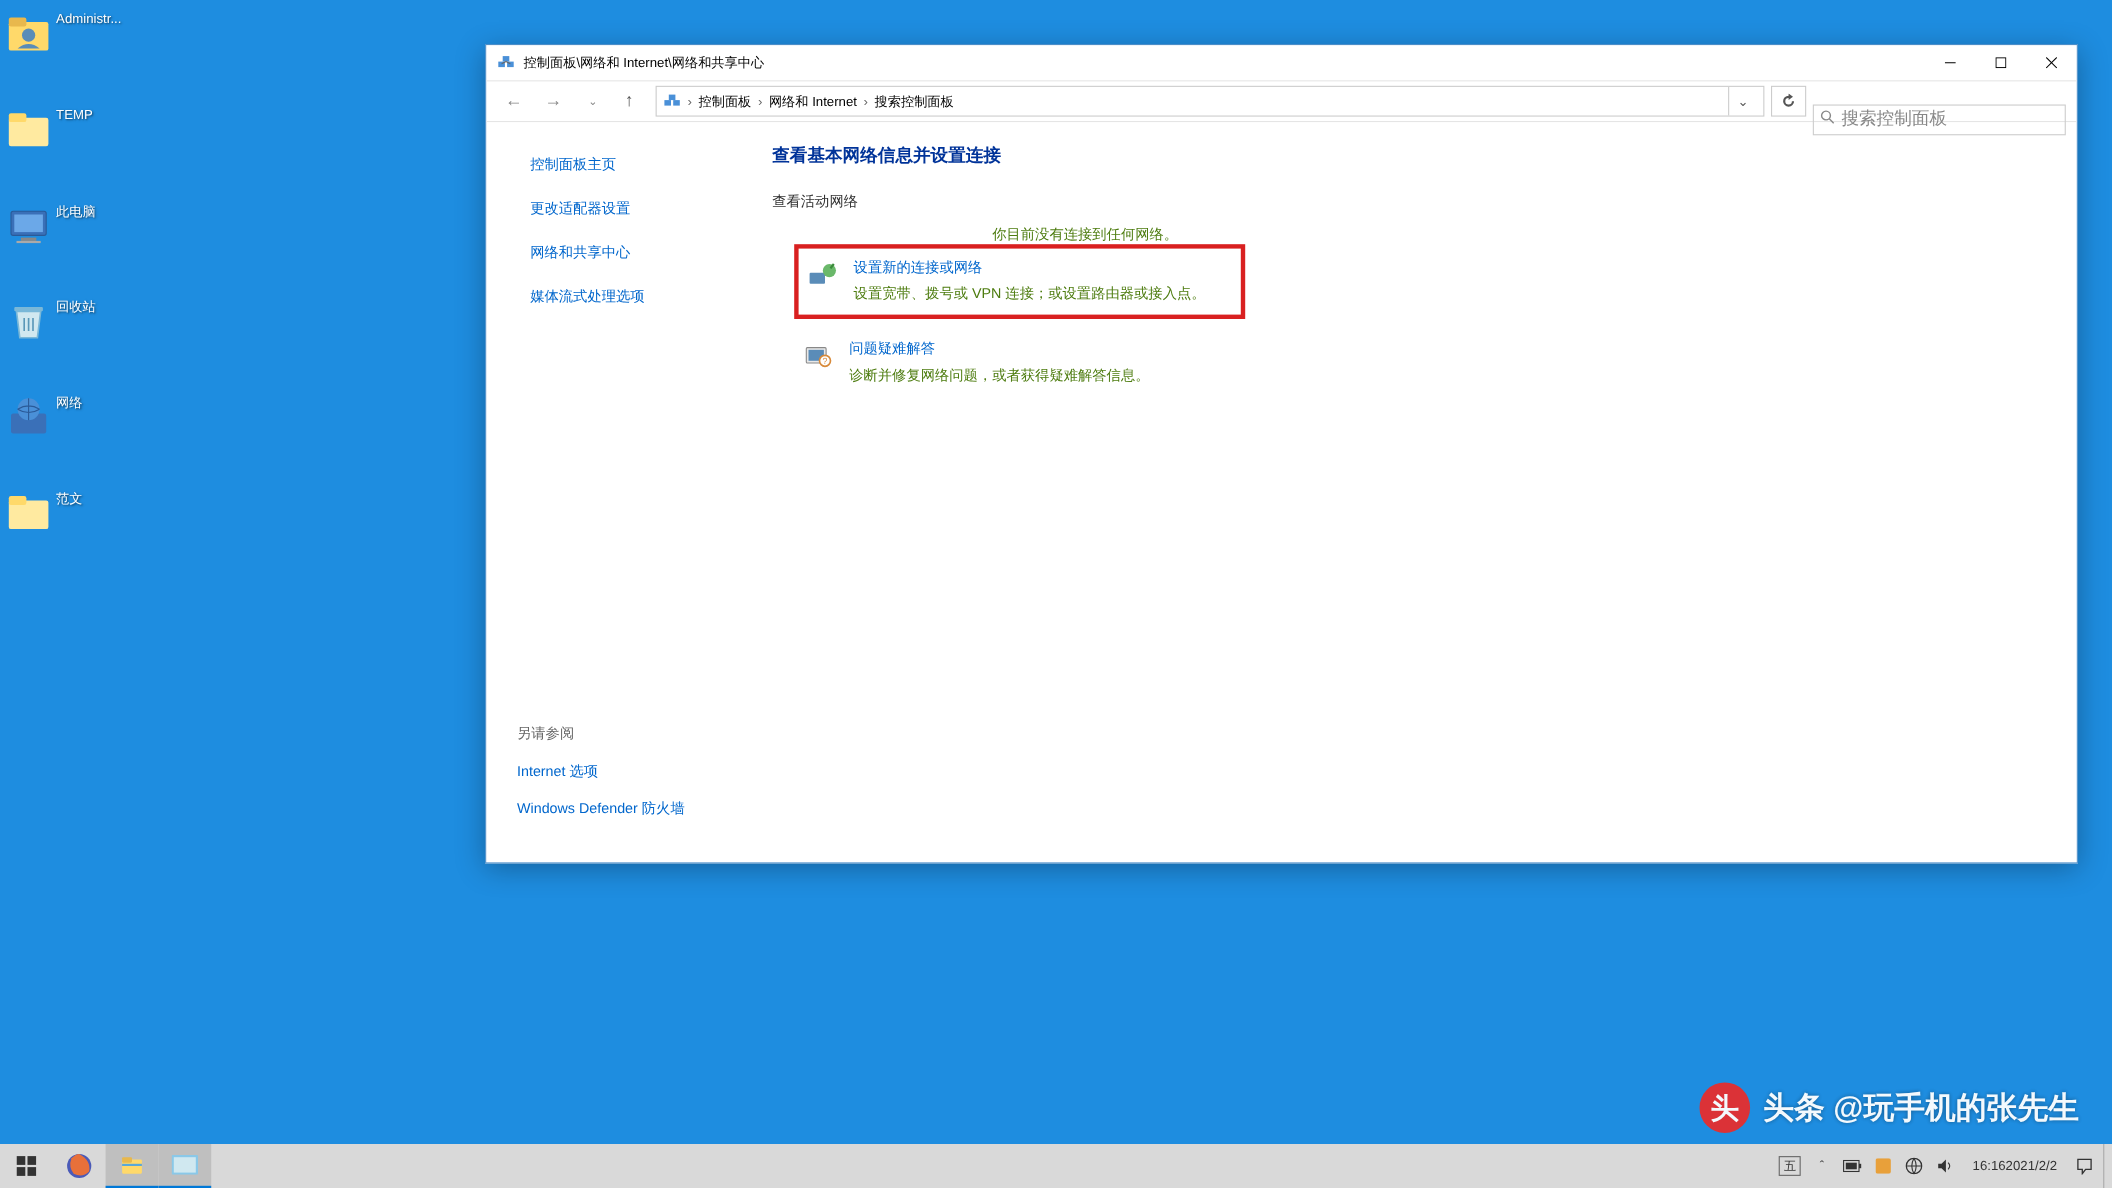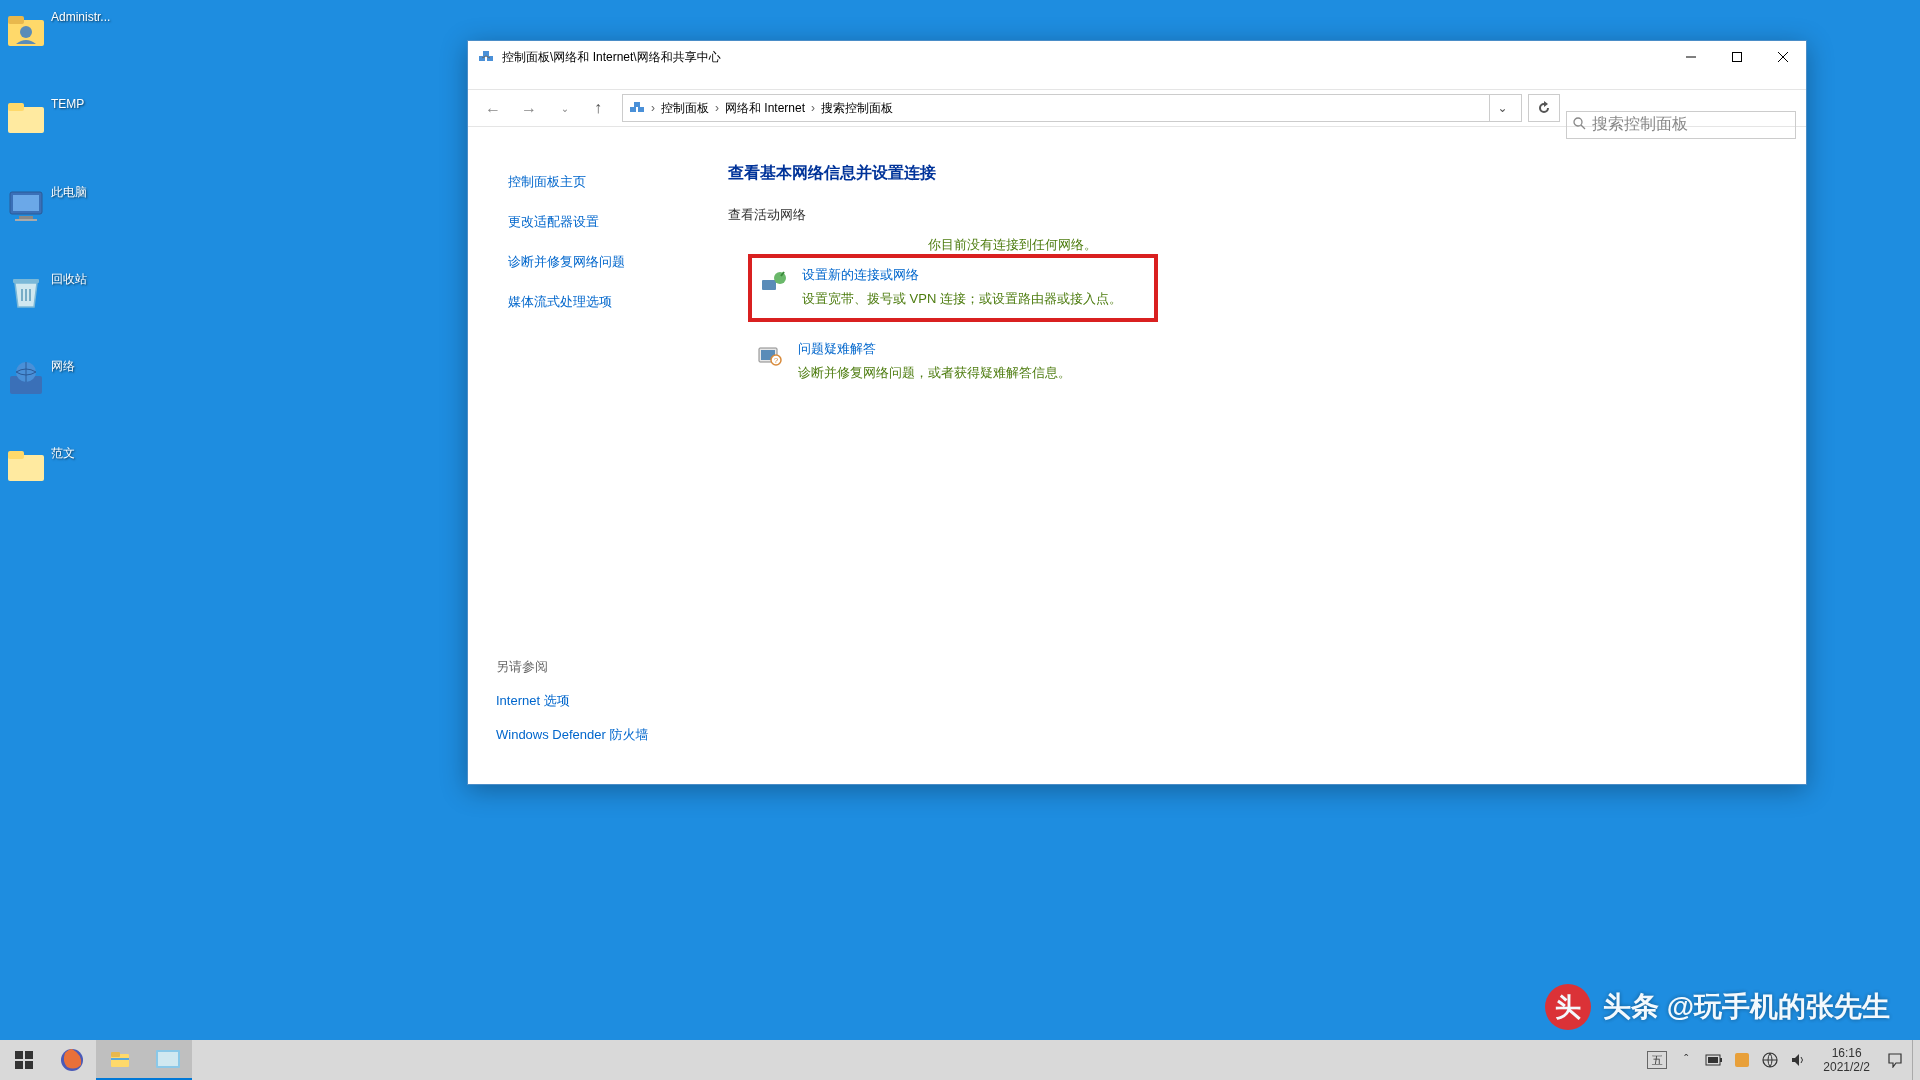--- a/index.html
+++ b/index.html
@@ -6,21 +6,21 @@
 html, body { width: 1920px; height: 1080px; overflow: hidden; }
 body { background: #1e8de0; position: relative; }
 
 
 .desktop-icons { position: absolute; top: 10px; left: 5px; display: flex; flex-direction: column; gap: 45px; }
 .desktop-icon { width: 90px; display: flex; align-items: flex-start; gap: 4px; cursor: pointer; }
 .desktop-icon .icon { width: 42px; height: 42px; display: flex; align-items: center; justify-content: center; }
 .desktop-icon .label { color: #fff; font-size: 12px; text-shadow: 1px 1px 2px rgba(0,0,0,0.6); text-align: center; }
 
 
-.window { position: absolute; left: 467px; top: 40px; width: 1340px; height: 745px; background: #fff; border: 1px solid #4a8dc8; box-shadow: 0 5px 25px rgba(0,0,0,0.3); display: flex; flex-direction: column; gap: 16px; }
+.window { position: absolute; left: 441px; top: 40px; width: 1448px; height: 745px; background: #fff; border: 1px solid #4a8dc8; box-shadow: 0 5px 25px rgba(0,0,0,0.3); display: flex; flex-direction: column; }
 .titlebar { height: 32px; display: flex; align-items: center; padding: 0 0 0 10px; }
 .titlebar-icon { width: 16px; height: 16px; margin-right: 8px; }
 .titlebar-title { font-size: 12px; color: #000; flex: 1; }
 .titlebar-controls { display: flex; }
 .titlebar-btn { width: 46px; height: 32px; display: flex; align-items: center; justify-content: center; cursor: pointer; }
 
 .navbar { height: 38px; border-top: 1px solid #e5e5e5; border-bottom: 1px solid #e5e5e5; display: flex; align-items: center; padding: 0 10px; gap: 6px; }
 .nav-arrow { width: 30px; height: 30px; display: flex; align-items: center; justify-content: center; color: #888; cursor: pointer; font-size: 16px; }
 .nav-up { width: 24px; height: 24px; display: flex; align-items: center; justify-content: center; color: #555; cursor: pointer; }
 .breadcrumb { flex: 1; height: 28px; border: 1px solid #ccc; display: flex; align-items: center; padding: 0 6px; gap: 2px; font-size: 12px; margin-left: 6px; }
@@ -50,21 +50,21 @@
 .task-link { color: #0066cc; font-size: 13px; cursor: pointer; }
 .task-desc { color: #4d7c0f; font-size: 13px; }
 
 
 .taskbar { position: absolute; left: 0; right: 0; bottom: 0; height: 40px; background: #d9d9d9; display: flex; align-items: center; }
 .task-btn { width: 48px; height: 40px; display: flex; align-items: center; justify-content: center; cursor: pointer; }
 .task-btn.active { background: #bfbfbf; border-bottom: 2px solid #0078d7; }
 .task-spacer { flex: 1; }
 .tray { display: flex; align-items: center; gap: 10px; padding: 0 8px; font-size: 12px; color: #333; }
 .tray-icon { width: 18px; height: 18px; display: flex; align-items: center; justify-content: center; cursor: pointer; }
-.tray-time { display: flex; flex-direction: column; align-items: center; line-height: 1.2; padding: 0 6px; cursor: pointer; }
+.tray-time { display: flex; flex-direction: row; align-items: center; line-height: 1.2; padding: 0 6px; cursor: pointer; }
 .show-desktop { width: 8px; height: 40px; border-left: 1px solid #aaa; cursor: pointer; }
 
 
 .watermark { position: absolute; right: 30px; bottom: 50px; display: flex; align-items: center; gap: 12px; opacity: 0.95; }
 .watermark .wm-icon { width: 46px; height: 46px; background: #e62e2e; border-radius: 50%; color: #fff; display: flex; align-items: center; justify-content: center; font-size: 26px; font-weight: bold; }
 .watermark .wm-text { color: #fff; font-size: 28px; font-weight: bold; text-shadow: 0 0 4px rgba(0,0,0,0.4); }
 </style>
 </head>
 <body>
 
@@ -199,21 +199,21 @@
       </span>
       <span>搜索控制面板</span>
     </div>
   </div>
 
   <div class="window-body">
     <div class="sidebar">
       <div class="sidebar-top">
         <a class="sidebar-link main">控制面板主页</a>
         <a class="sidebar-link">更改适配器设置</a>
-        <a class="sidebar-link">诊断并修复网络问题</a>
+        <a class="sidebar-link">网络和共享中心</a>
         <a class="sidebar-link">媒体流式处理选项</a>
       </div>
       <div class="sidebar-bottom">
         <span class="sidebar-heading">另请参阅</span>
         <a class="sidebar-link">Internet 选项</a>
         <a class="sidebar-link">Windows Defender 防火墙</a>
       </div>
     </div>
 
     <div class="content">

